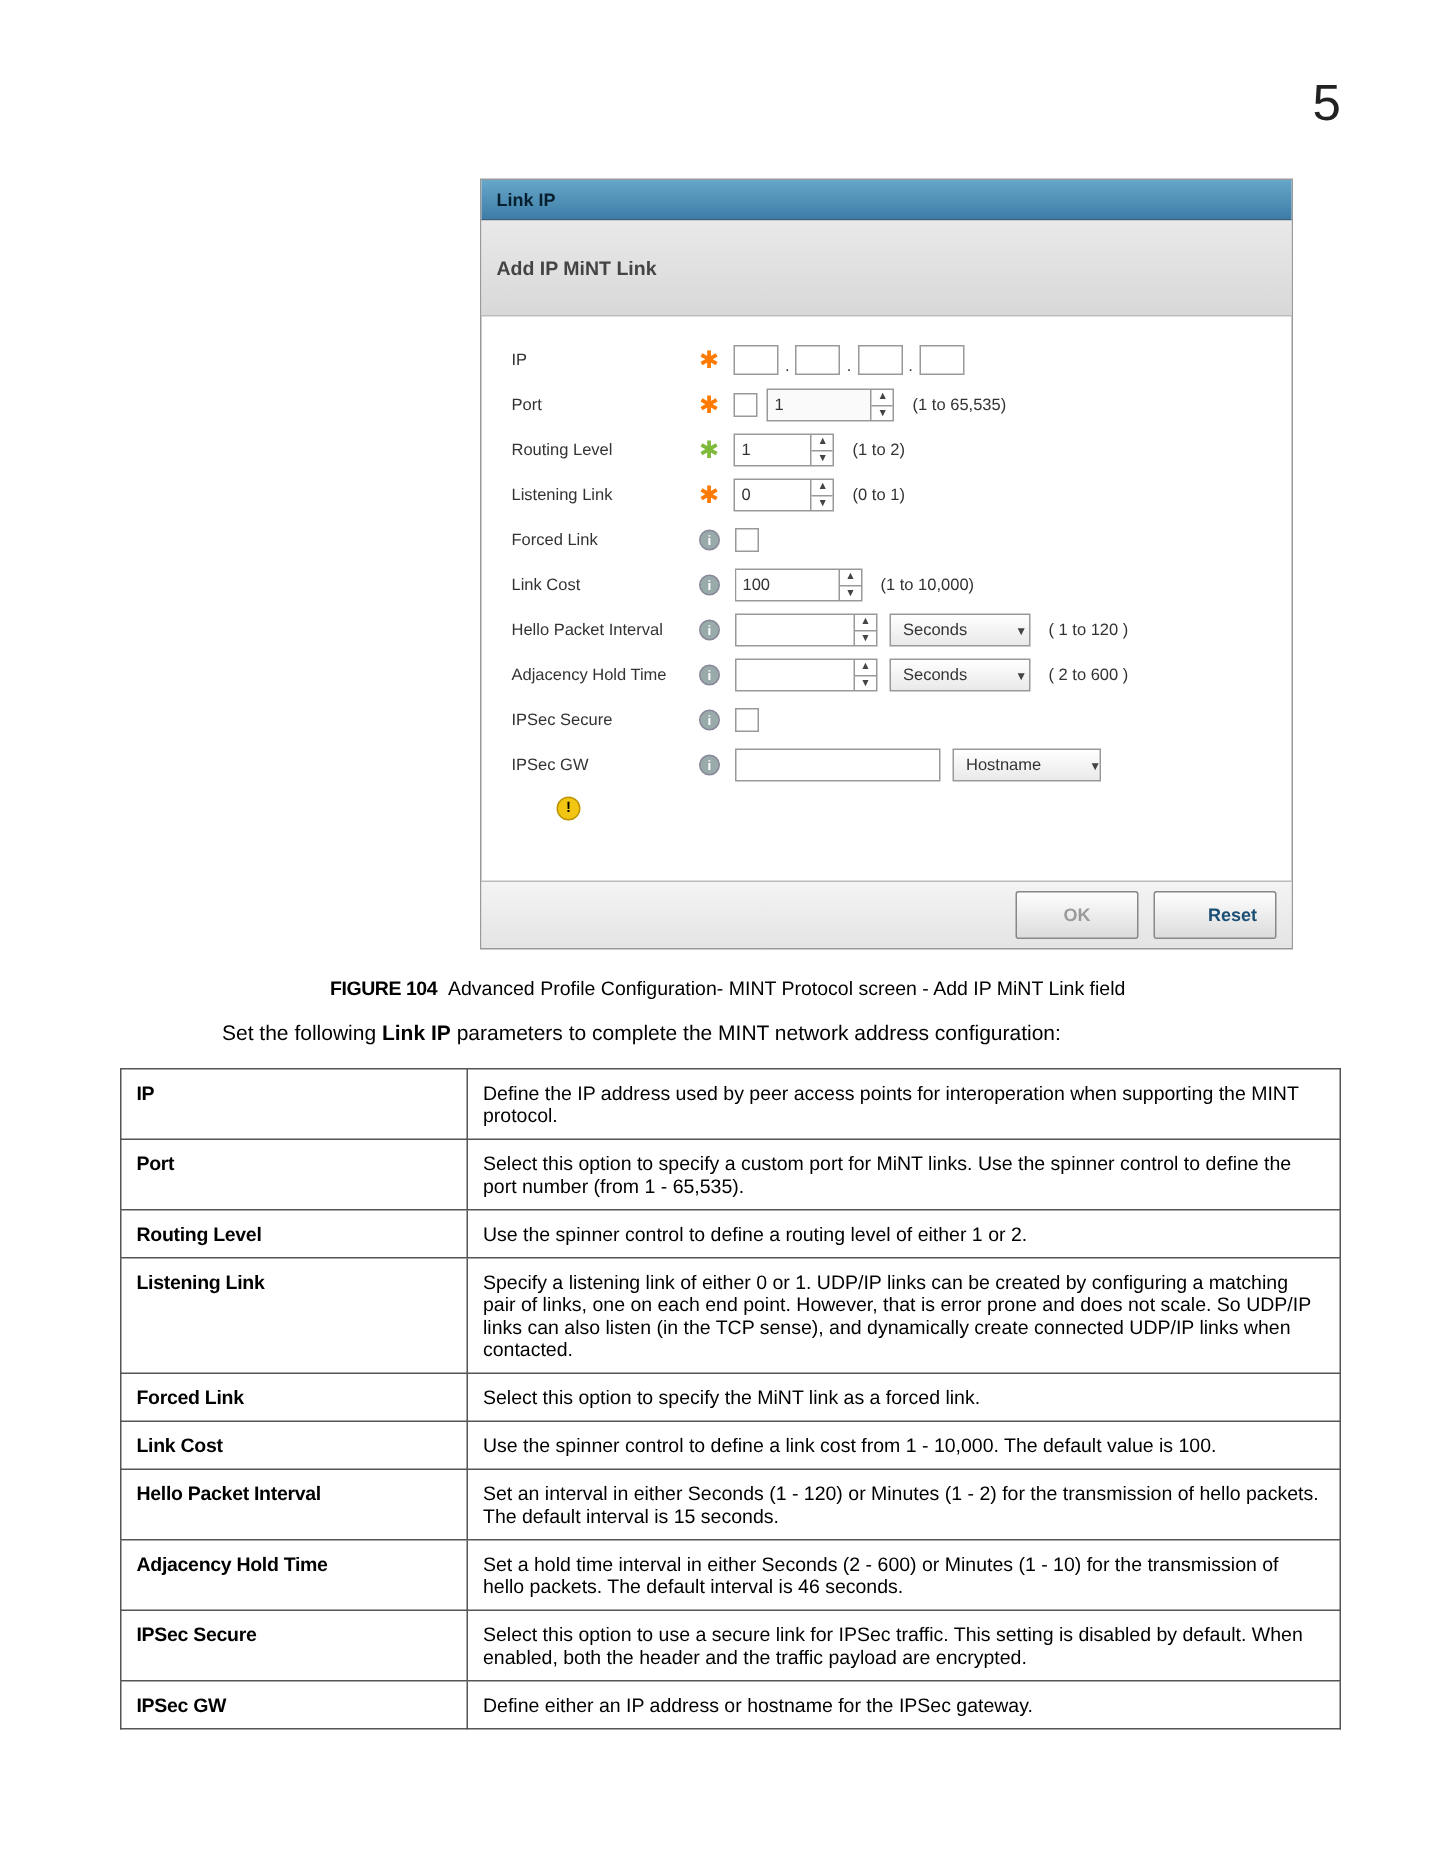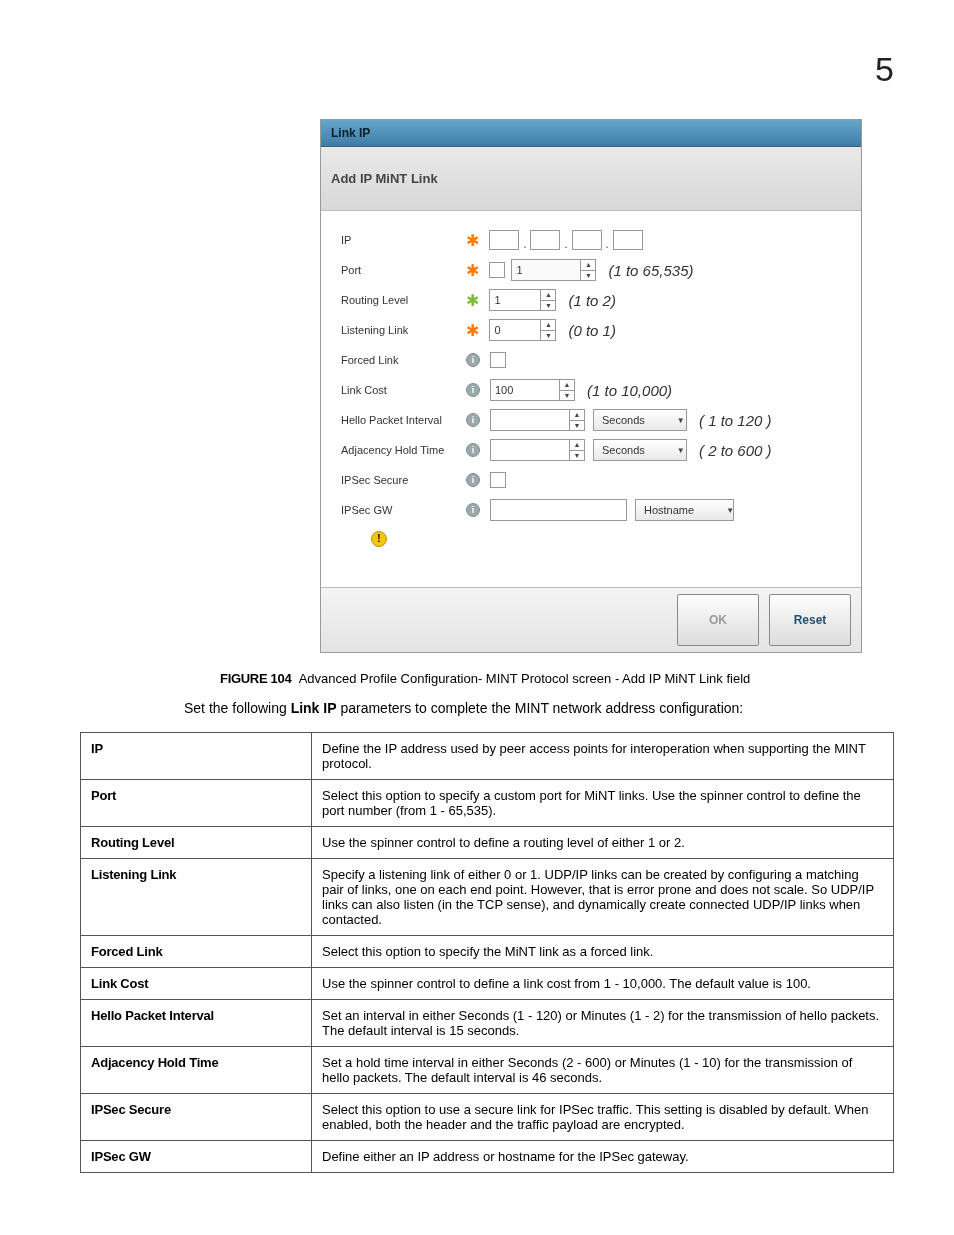--- a/index.html
+++ b/index.html
@@ -84,21 +84,21 @@
   }
   .spinner input.wide{width:60px;}
   .spinner input.xwide{width:70px;margin-top:40px;}
   .arrows{
     width:14px;border-left:1px solid #999;display:flex;flex-direction:column;
   }
   .arrows span{
     flex:1;font-size:7px;text-align:center;line-height:9px;color:#444;border-bottom:1px solid #999;
   }
   .arrows span:last-child{border-bottom:none;}
-  .hint{color:#333;font-size:15px;margin-left:4px;font-style:italic;}
+  .hint{color:#333;font-size:11px;margin-left:4px;}
   .dropdown{
     height:20px;border:1px solid #999;background:linear-gradient(#fff,#e9e9e9);
     display:flex;align-items:center;justify-content:space-between;
     padding:0 4px 0 8px;font-size:11px;margin-right:8px;gap:32px;
   }
   .dropdown .caret{font-size:8px;color:#444;}
   .textbox{
     height:20px;border:1px solid #999;width:135px;margin-right:8px;background:#fff;
   }
   .warn-row{
@@ -108,33 +108,33 @@
     width:14px;height:14px;border-radius:50%;background:#f3c614;border:1px solid #bd9500;
     color:#000;font-weight:bold;font-size:10px;text-align:center;line-height:14px;margin-right:8px;
   }
   .button-bar{
     background:linear-gradient(#f4f4f4,#e4e4e4);
     border-top:1px solid #bbb;
     padding:6px 10px;
     display:flex;justify-content:flex-end;gap:10px;
   }
   .btn{
-    min-width:56px;padding:18px 12px;font-size:12px;font-weight:bold;text-align:center;
+    min-width:56px;padding:8px 12px;font-size:12px;font-weight:bold;text-align:center;
     border:1px solid #888;border-radius:2px;
     background:linear-gradient(#fefefe,#dcdcdc);
   }
   .btn.disabled{color:#9a9a9a;}
-  .btn.primary{color:#1b4f75;}
+  .btn.primary{color:#1b4f75;text-align:right;}
   .caption{
     margin:18px 0 14px 140px;
     font-size:13px;
   }
   .caption b{font-family:Liberation Sans, sans-serif;font-weight:900;letter-spacing:-0.3px;}
   .intro{
-    margin:0 0 16px 104px;
+    margin:0 0 16px 68px;
     font-size:14px;
   }
   .paramtable{
     border-collapse:collapse;
     width:100%;
     margin-left:0;
     font-size:13px;
   }
   .paramtable td{
     border:1px solid #555;

